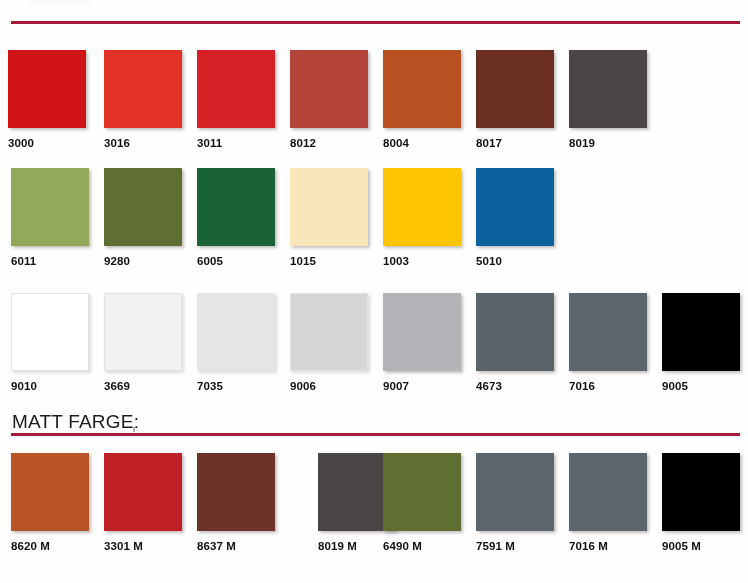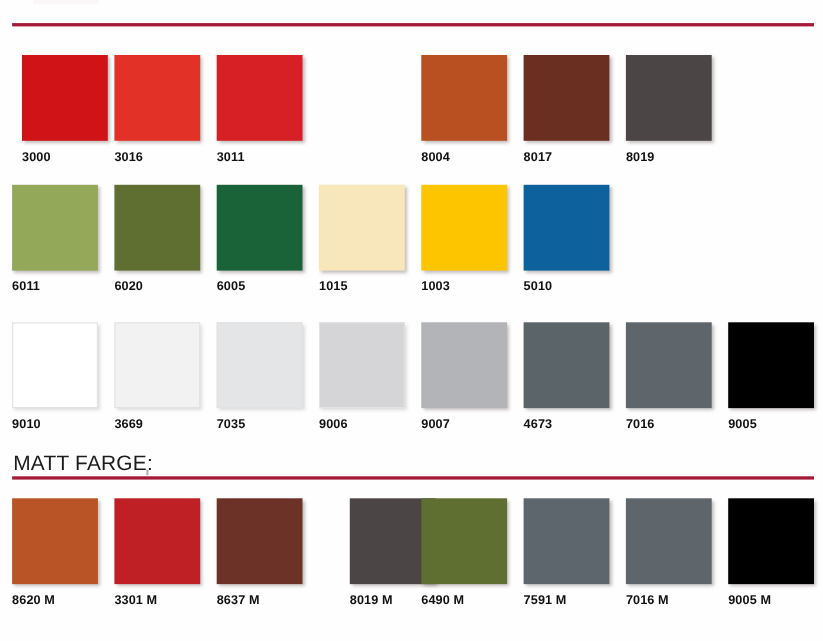--- a/index.html
+++ b/index.html
@@ -108,31 +108,35 @@
 </head>
 <body>
 
 <div class="sheet">
 
   <div class="top-artifact"></div>
 
   <div class="rule rule--top"></div>
 
   <div class="row row--1">
-      <div class="swatch-cell" style="left: 20px;">
+      <div class="swatch-cell" style="left: 8px;">
         <div class="swatch-chip" title="#cf1317" style="background: rgb(207, 19, 23);"></div>
         <div class="swatch-label">3000</div>
       </div>
       <div class="swatch-cell" style="left: 104px;">
         <div class="swatch-chip" title="#e23227" style="background: rgb(226, 50, 39);"></div>
         <div class="swatch-label">3016</div>
       </div>
       <div class="swatch-cell" style="left: 197px;">
         <div class="swatch-chip" title="#d71f26" style="background: rgb(215, 31, 38);"></div>
         <div class="swatch-label">3011</div>
+      </div>
+      <div class="swatch-cell" style="left: 290px;">
+        <div class="swatch-chip" title="#b4443a" style="background: rgb(180, 68, 58);"></div>
+        <div class="swatch-label">8012</div>
       </div>
       <div class="swatch-cell" style="left: 383px;">
         <div class="swatch-chip" title="#b85022" style="background: rgb(184, 80, 34);"></div>
         <div class="swatch-label">8004</div>
       </div>
       <div class="swatch-cell" style="left: 476px;">
         <div class="swatch-chip" title="#6b2f22" style="background: rgb(107, 47, 34);"></div>
         <div class="swatch-label">8017</div>
       </div>
       <div class="swatch-cell" style="left: 569px;">
@@ -140,21 +144,21 @@
         <div class="swatch-label">8019</div>
       </div>
     </div>
   <div class="row row--2">
       <div class="swatch-cell" style="left: 11px;">
         <div class="swatch-chip" title="#94a85a" style="background: rgb(148, 168, 90);"></div>
         <div class="swatch-label">6011</div>
       </div>
       <div class="swatch-cell" style="left: 104px;">
         <div class="swatch-chip" title="#5f6f31" style="background: rgb(95, 111, 49);"></div>
-        <div class="swatch-label">6020</div>
+        <div class="swatch-label">9280</div>
       </div>
       <div class="swatch-cell" style="left: 197px;">
         <div class="swatch-chip" title="#1a6338" style="background: rgb(26, 99, 56);"></div>
         <div class="swatch-label">6005</div>
       </div>
       <div class="swatch-cell" style="left: 290px;">
         <div class="swatch-chip" title="#f7e7bb" style="background: rgb(247, 231, 187);"></div>
         <div class="swatch-label">1015</div>
       </div>
       <div class="swatch-cell" style="left: 383px;">

